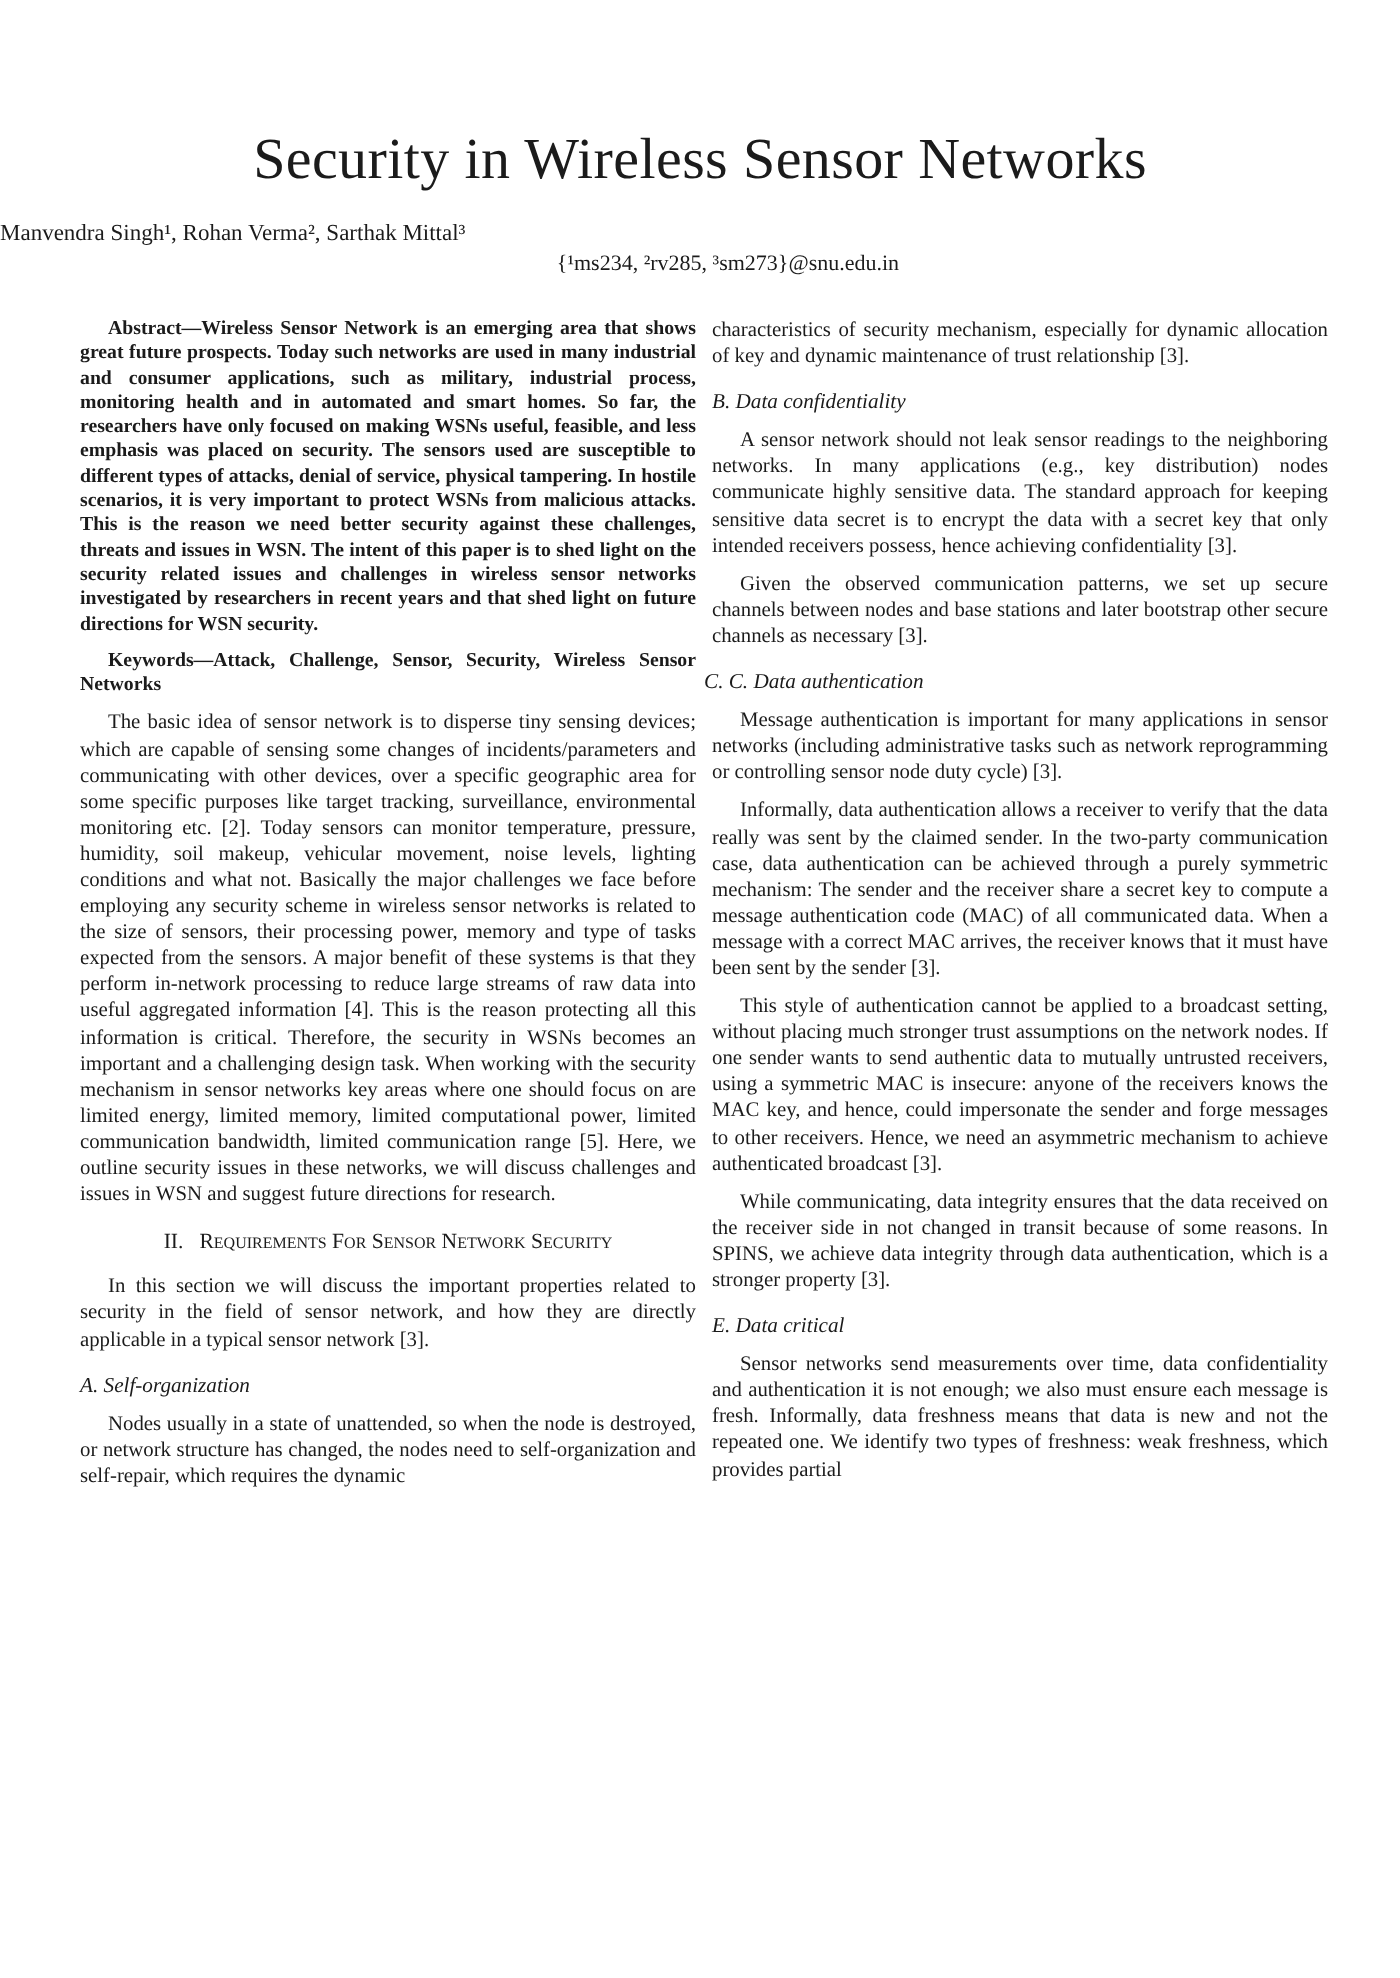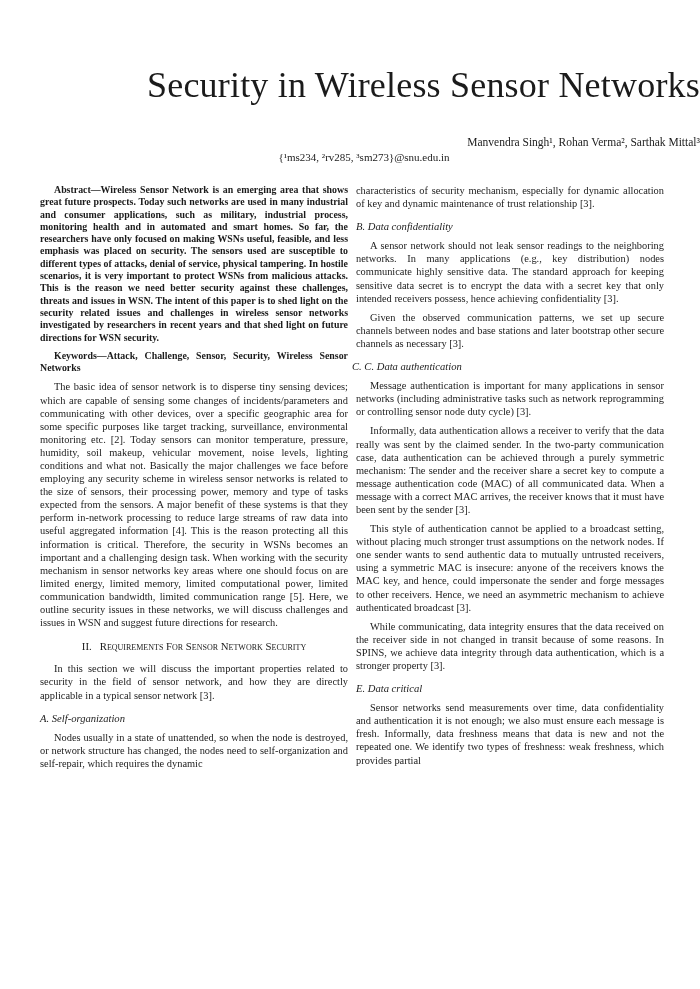--- a/index.html
+++ b/index.html
@@ -11,28 +11,28 @@
     position: relative;
     width: 700px;
     height: 989px;
     background: #ffffff;
     color: #1b1b1b;
     font-family: "Liberation Serif", serif;
     overflow: hidden;
   }
   .paper-title {
     margin: 64px 0 0 0;
-    text-align: right;
-    font-size: 36px;
+    text-align: center;
+    font-size: 29px;
     font-weight: 400;
     letter-spacing: 0.2px;
   }
   .authors-line {
-    margin-top: 30px;
-    text-align: right;
+    margin-top: 14px;
+    text-align: left;
     font-size: 11.5px;
   }
   .emails-line {
     margin-top: 3px;
     text-align: center;
     font-size: 11px;
     padding-left: 28px;
   }
   .columns {
     margin-top: 21px;

